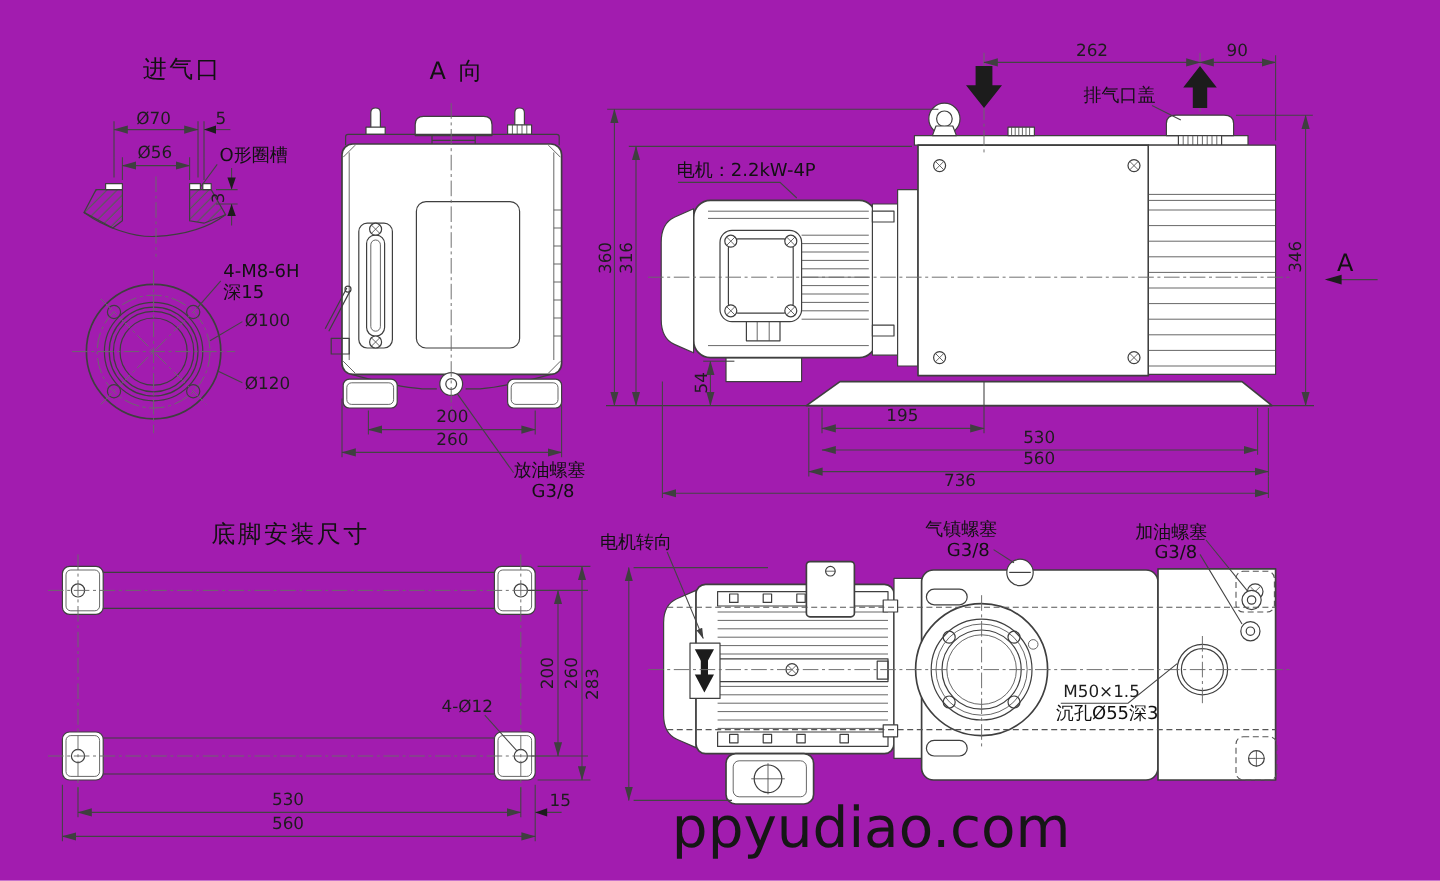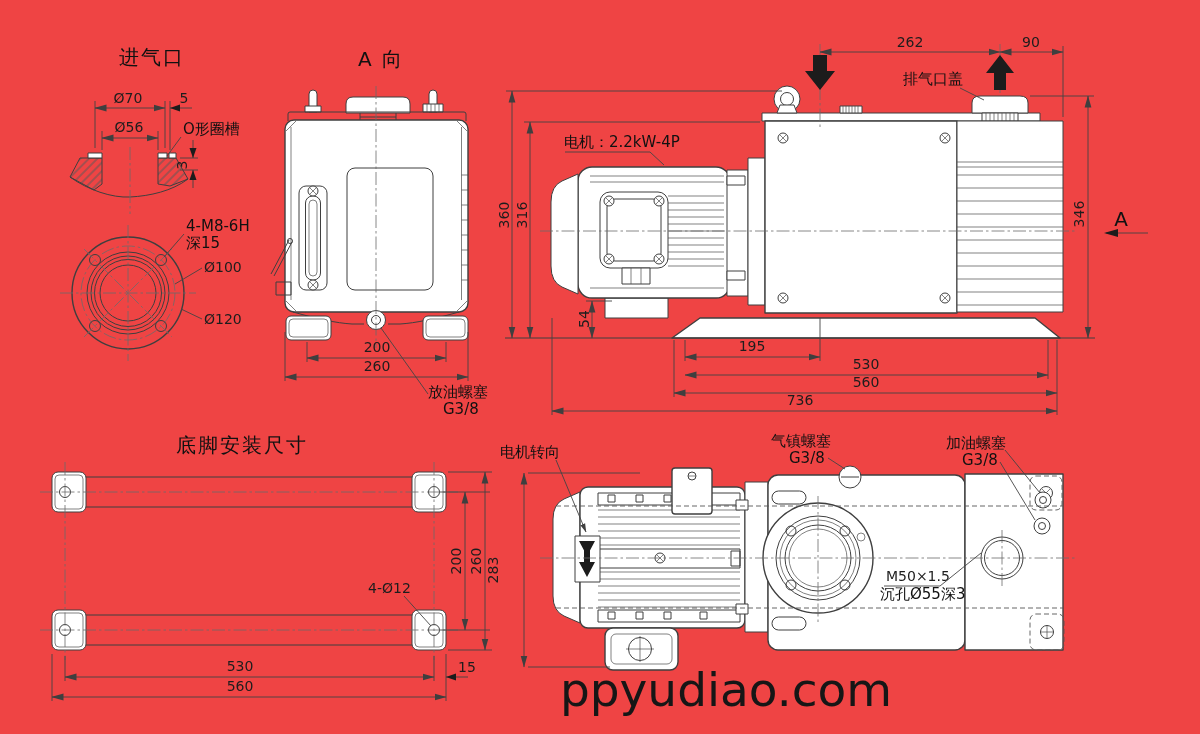--- a/index.html
+++ b/index.html
@@ -1,16 +1,16 @@
 <!DOCTYPE html>
 <html><head>
 <meta charset="utf-8">
 <style>
   html,body{margin:0;padding:0;background:#fff;}
-  #stage{position:relative;width:1200px;height:734px;background:#ef4444;overflow:hidden;}
+  #stage{position:relative;width:1200px;height:734px;background:#a21caf;overflow:hidden;}
   .lo{fill:none;stroke:#3f3f3f;stroke-width:1.4;stroke-linejoin:round}
   .lwb{fill:#fff;stroke:#3f3f3f;stroke-width:1.4;stroke-linejoin:round}
   .lnf{fill:#fff;stroke:#3f3f3f;stroke-width:1;stroke-linejoin:round}
   .ln{fill:none;stroke:#3f3f3f;stroke-width:1;stroke-linejoin:round}
   .lt{fill:none;stroke:#4a4a4a;stroke-width:.7}
   .dim{fill:none;stroke:#444;stroke-width:.9}
   .cl{fill:none;stroke:#6b6b6b;stroke-width:.8;stroke-dasharray:13 3 2.5 3}
   .hid{fill:none;stroke:#555;stroke-width:.9;stroke-dasharray:5 3}
   .blk{fill:#1c1c1c;stroke:none}
   .t{font:14px "DejaVu Sans",sans-serif;fill:#1d1d1d}

